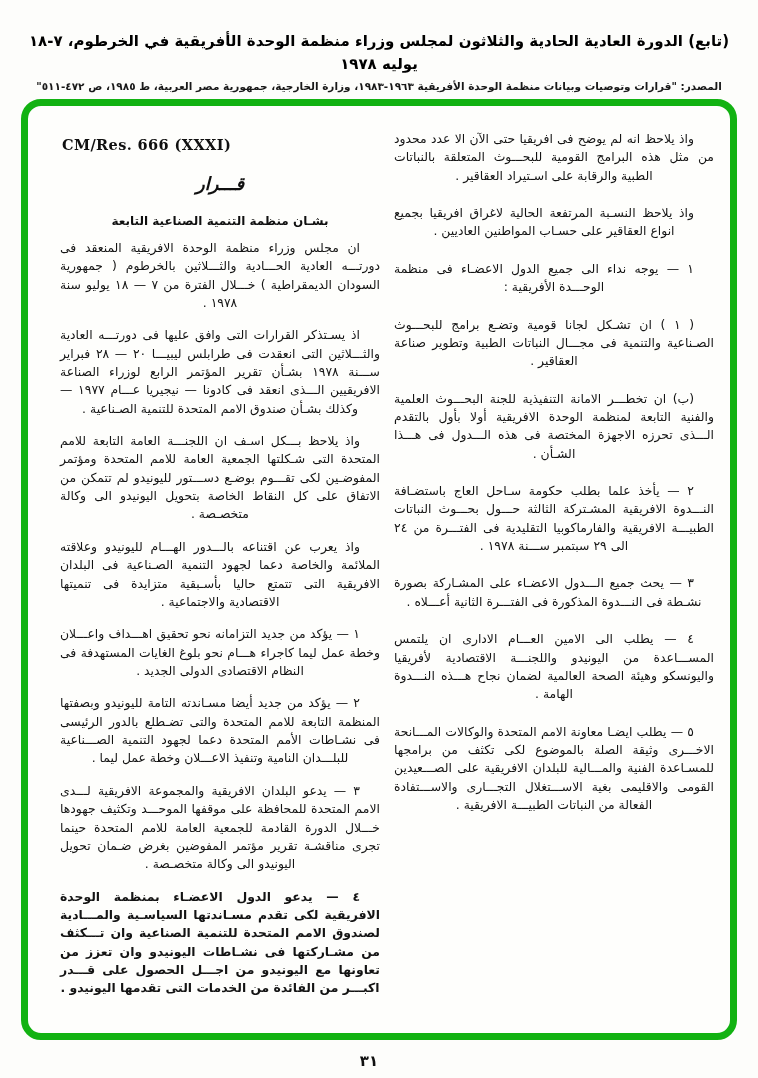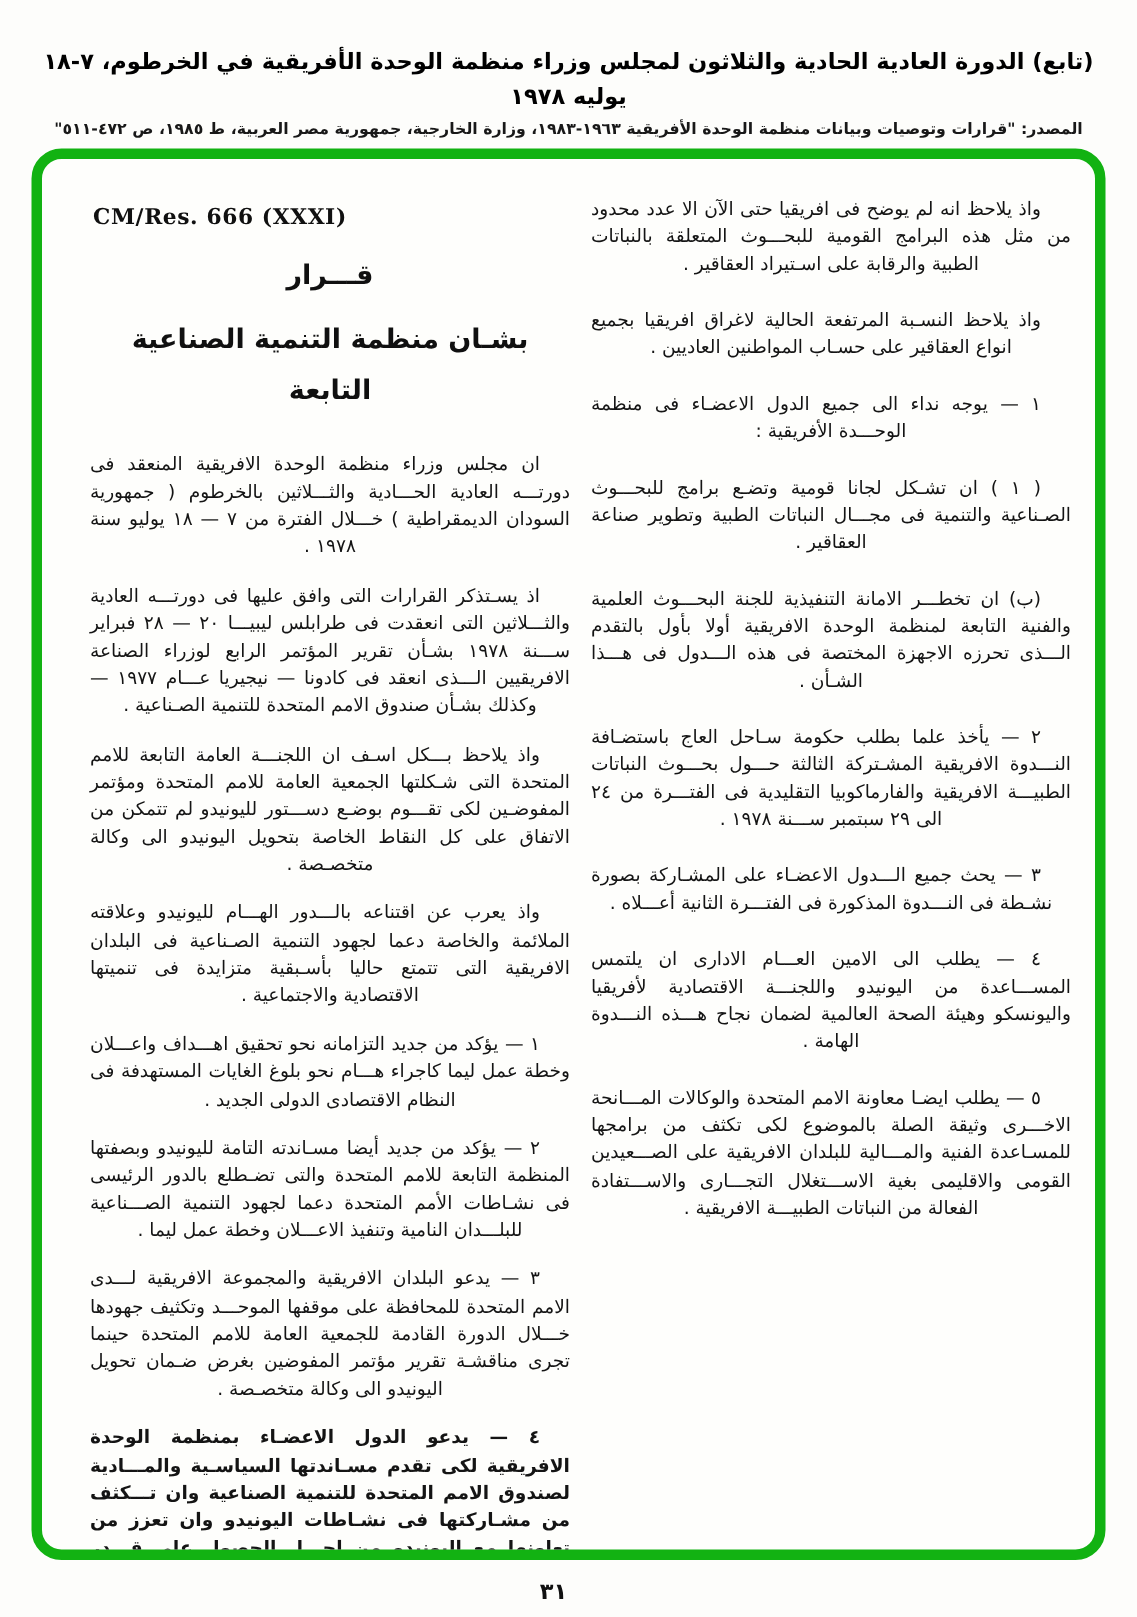--- a/index.html
+++ b/index.html
@@ -76,41 +76,42 @@
     letter-spacing: 0.4px;
     margin: 6px 0 20px 2px;
     color: #101010;
   }
   .doc-title {
     text-align: center;
     font-size: 18px;
     font-weight: bold;
     margin: 0 0 16px 0;
     color: #101010;
+    font-style: italic;
   }
   .doc-subtitle {
     text-align: center;
-    font-size: 18px;
+    font-size: 12px;
     font-weight: bold;
     line-height: 1.9;
     margin: 0 0 2px 0;
     color: #101010;
   }
   
   .para {
     font-size: 12.4px;
     line-height: 1.48;
     text-align: justify;
     text-align-last: center;
     text-indent: 20px;
     margin: 0 0 14px 0;
     color: #141414;
   }
   .col-right .para { margin-bottom: 19px; }
-  .col-left .paras { margin-top: 22px; }
+  .col-left .paras { margin-top: 6px; }
   .para.bold { font-weight: bold; }
   
   .page-number {
     position: absolute;
     left: 0;
     right: 20px;
     bottom: 8px;
     text-align: center;
     font-size: 15px;
     font-weight: bold;

